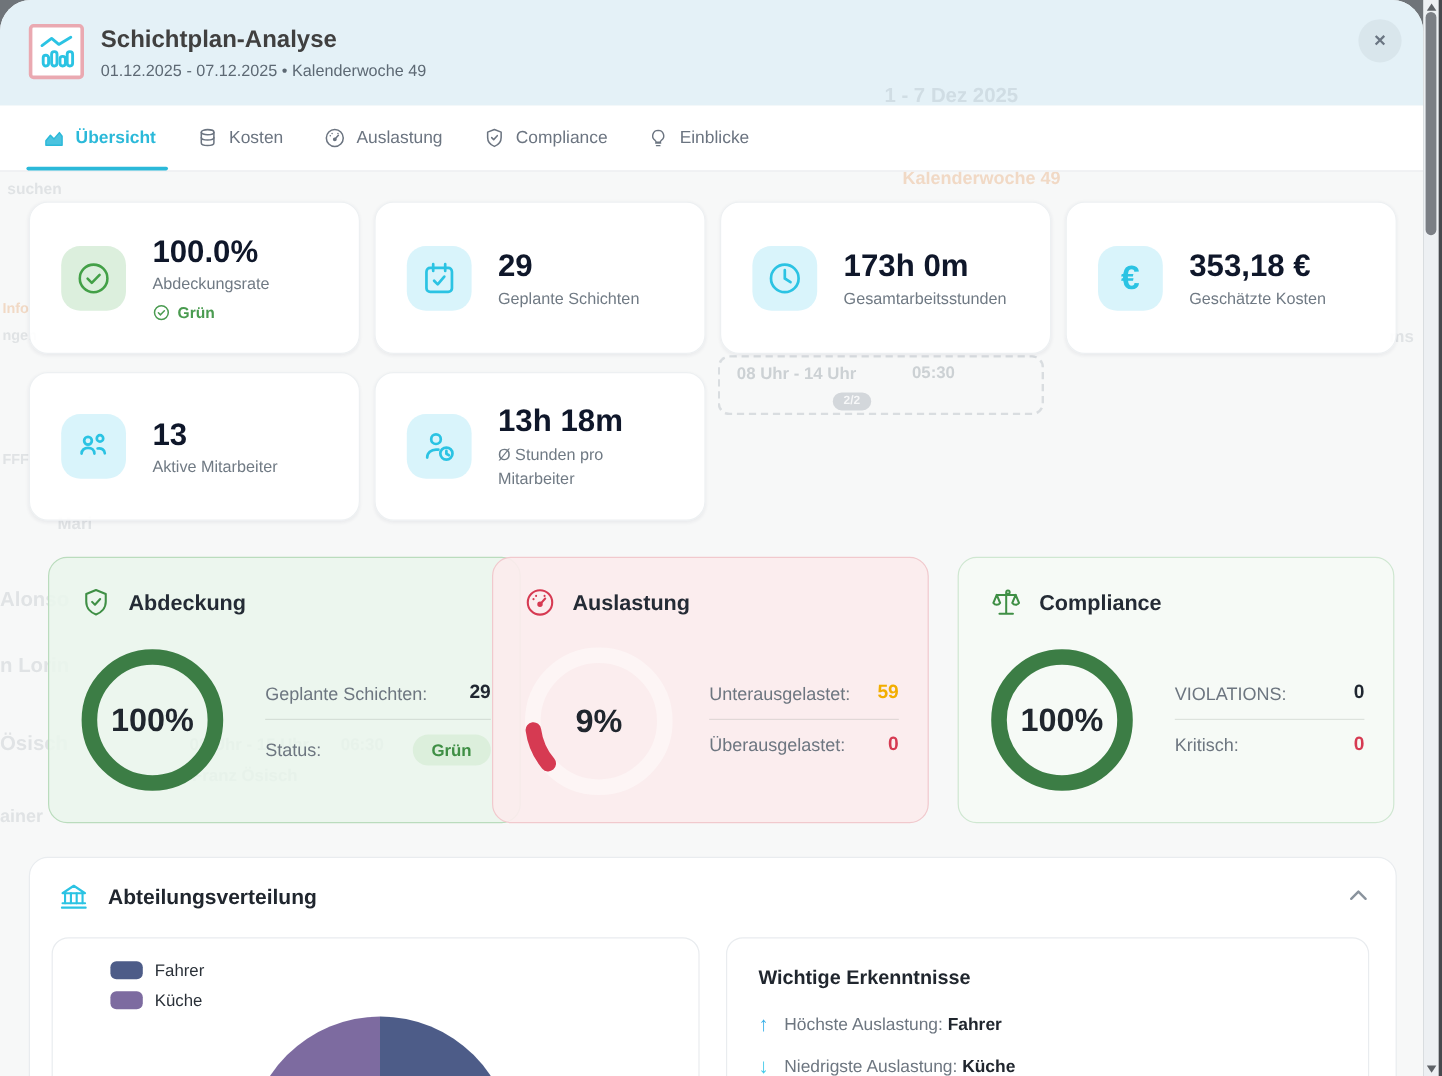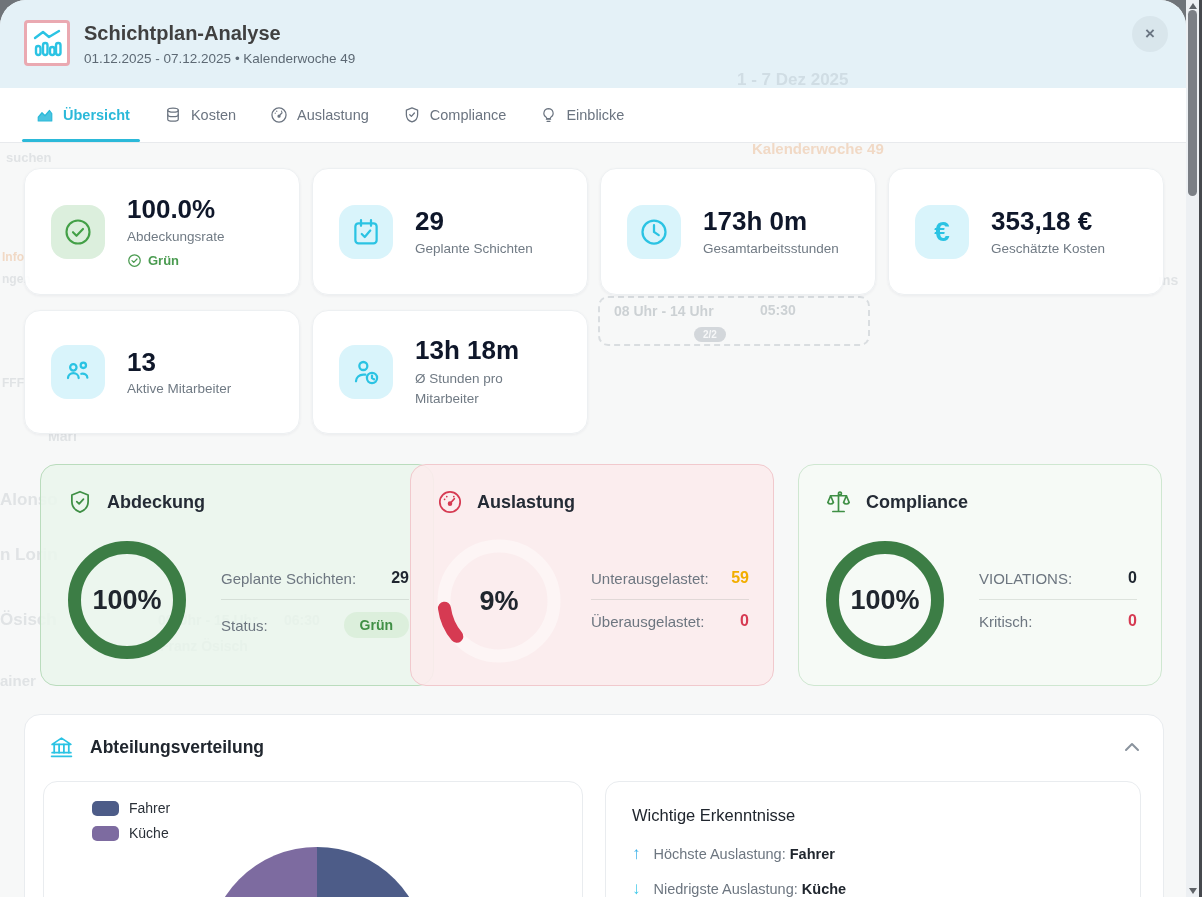--- a/index.html
+++ b/index.html
@@ -79,21 +79,21 @@
   .litem{display:flex;align-items:center;gap:10px;font-size:14px;color:#2a3038;}
   .swatch{width:27px;height:15px;border-radius:5px;}
   .sw-fahrer{background:#4d5c88;}
   .sw-kueche{background:#7d6ba0;}
   .dept-donut{position:absolute;left:163px;top:65px;width:220px;height:220px;border-radius:50%;
               background:conic-gradient(#4d5c88 0 50%,#7d6ba0 50% 100%);}
   .dept-donut::after{content:"";position:absolute;left:52px;top:52px;width:116px;height:116px;
                      background:#ffffff;border-radius:50%;}
   .insight-card{position:absolute;left:580px;top:66px;width:536px;height:170px;background:#ffffff;
                 border:1px solid #e9ecef;border-radius:14px;padding:24px 26px;box-sizing:border-box;}
-  .ins-title{font-size:16.5px;font-weight:normal;color:#20262e;margin-bottom:19px;}
+  .ins-title{font-size:16.5px;font-weight:bold;color:#20262e;margin-bottom:19px;}
   .ins-item{display:flex;gap:13px;align-items:center;font-size:14.5px;color:#6d7680;margin-bottom:15px;}
   .ins-item b{color:#20262e;}
   .arrow-up{color:#3ab0e8;font-weight:bold;font-size:17px;}
   .arrow-down{color:#3fc9e9;font-weight:bold;font-size:17px;}
   
   .sb-track{position:absolute;left:1186px;top:0;width:13px;height:897px;background:#edf0f3;}
   .sb-thumb{position:absolute;left:1188px;top:10px;width:9px;height:186px;background:#7b7f85;border-radius:5px;cursor:pointer;}
   .sb-up{position:absolute;left:1189px;top:3px;width:0;height:0;border-left:4px solid transparent;
          border-right:4px solid transparent;border-bottom:6px solid #5f6368;cursor:pointer;}
   .sb-down{position:absolute;left:1189px;top:888px;width:0;height:0;border-left:4px solid transparent;

